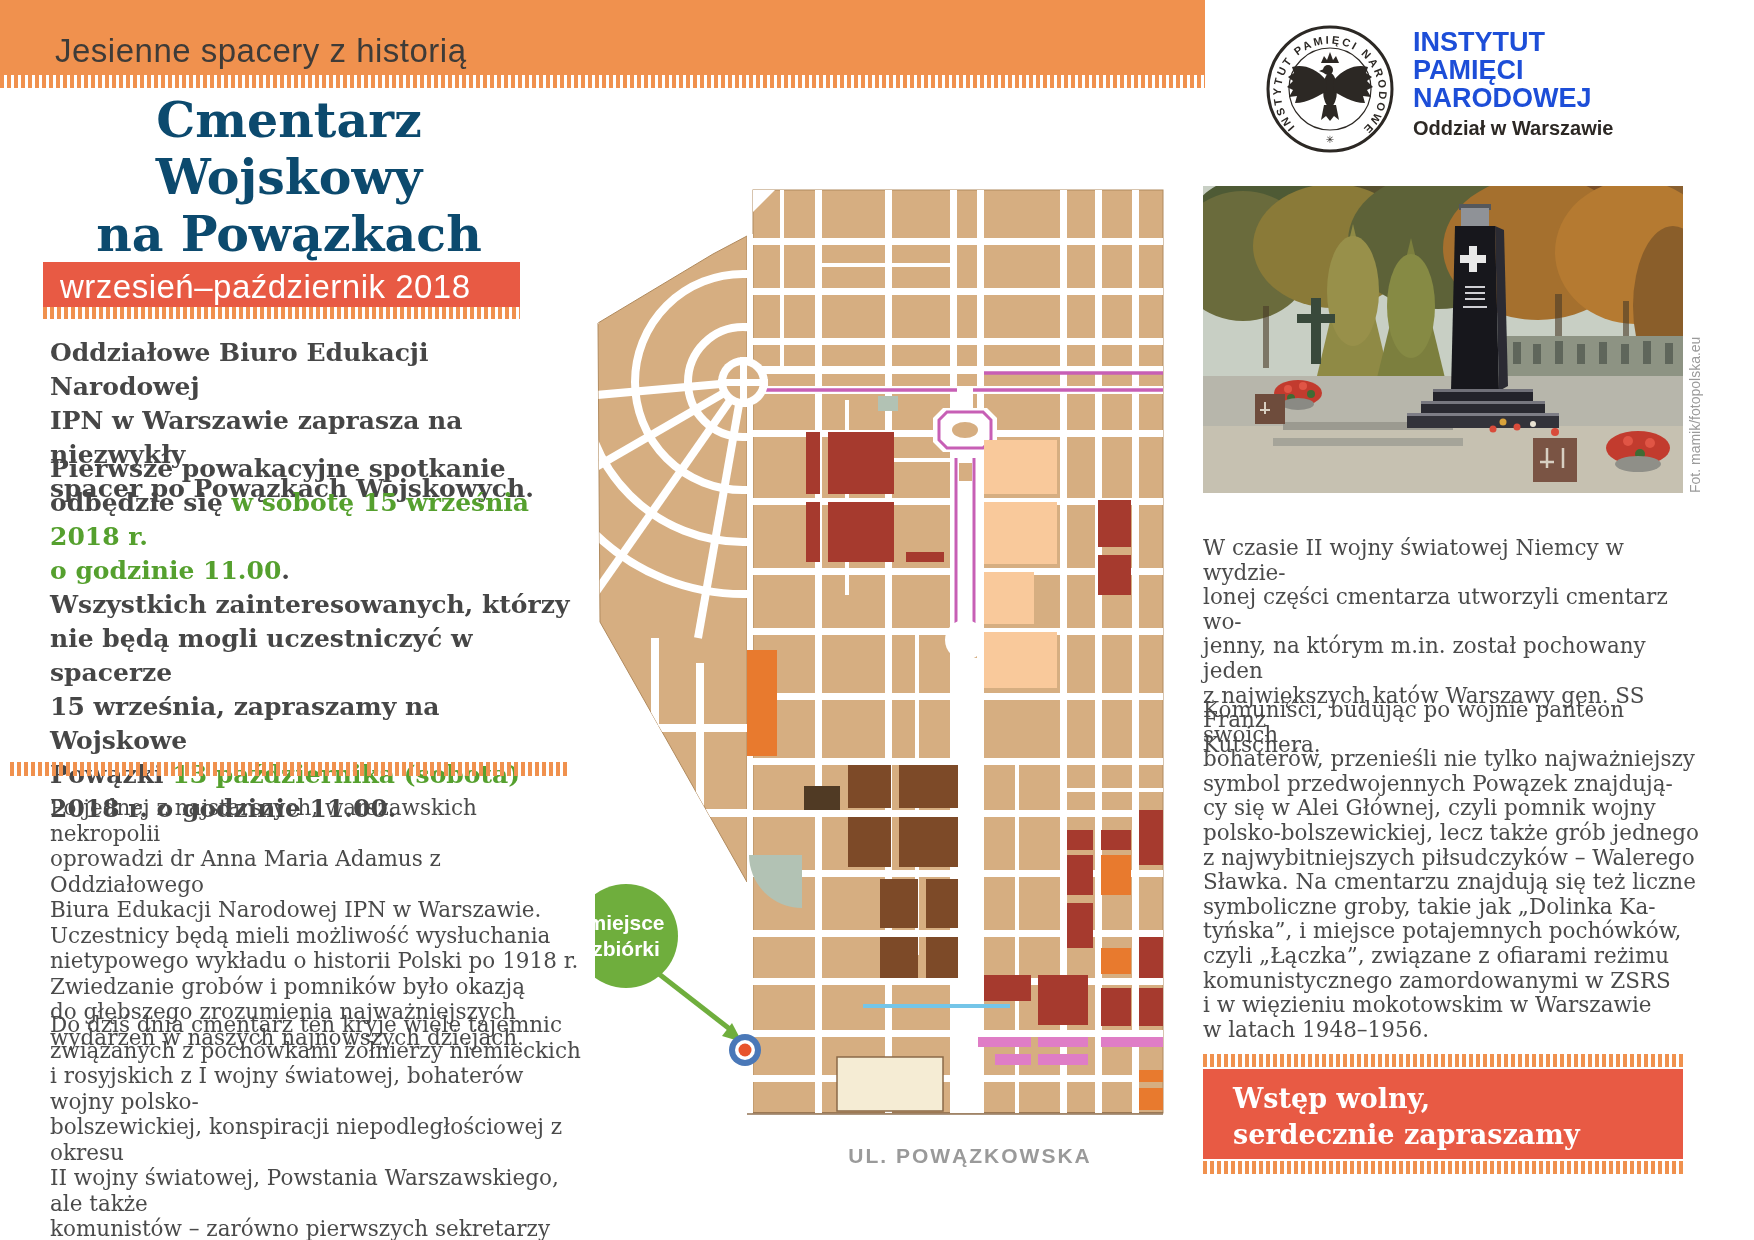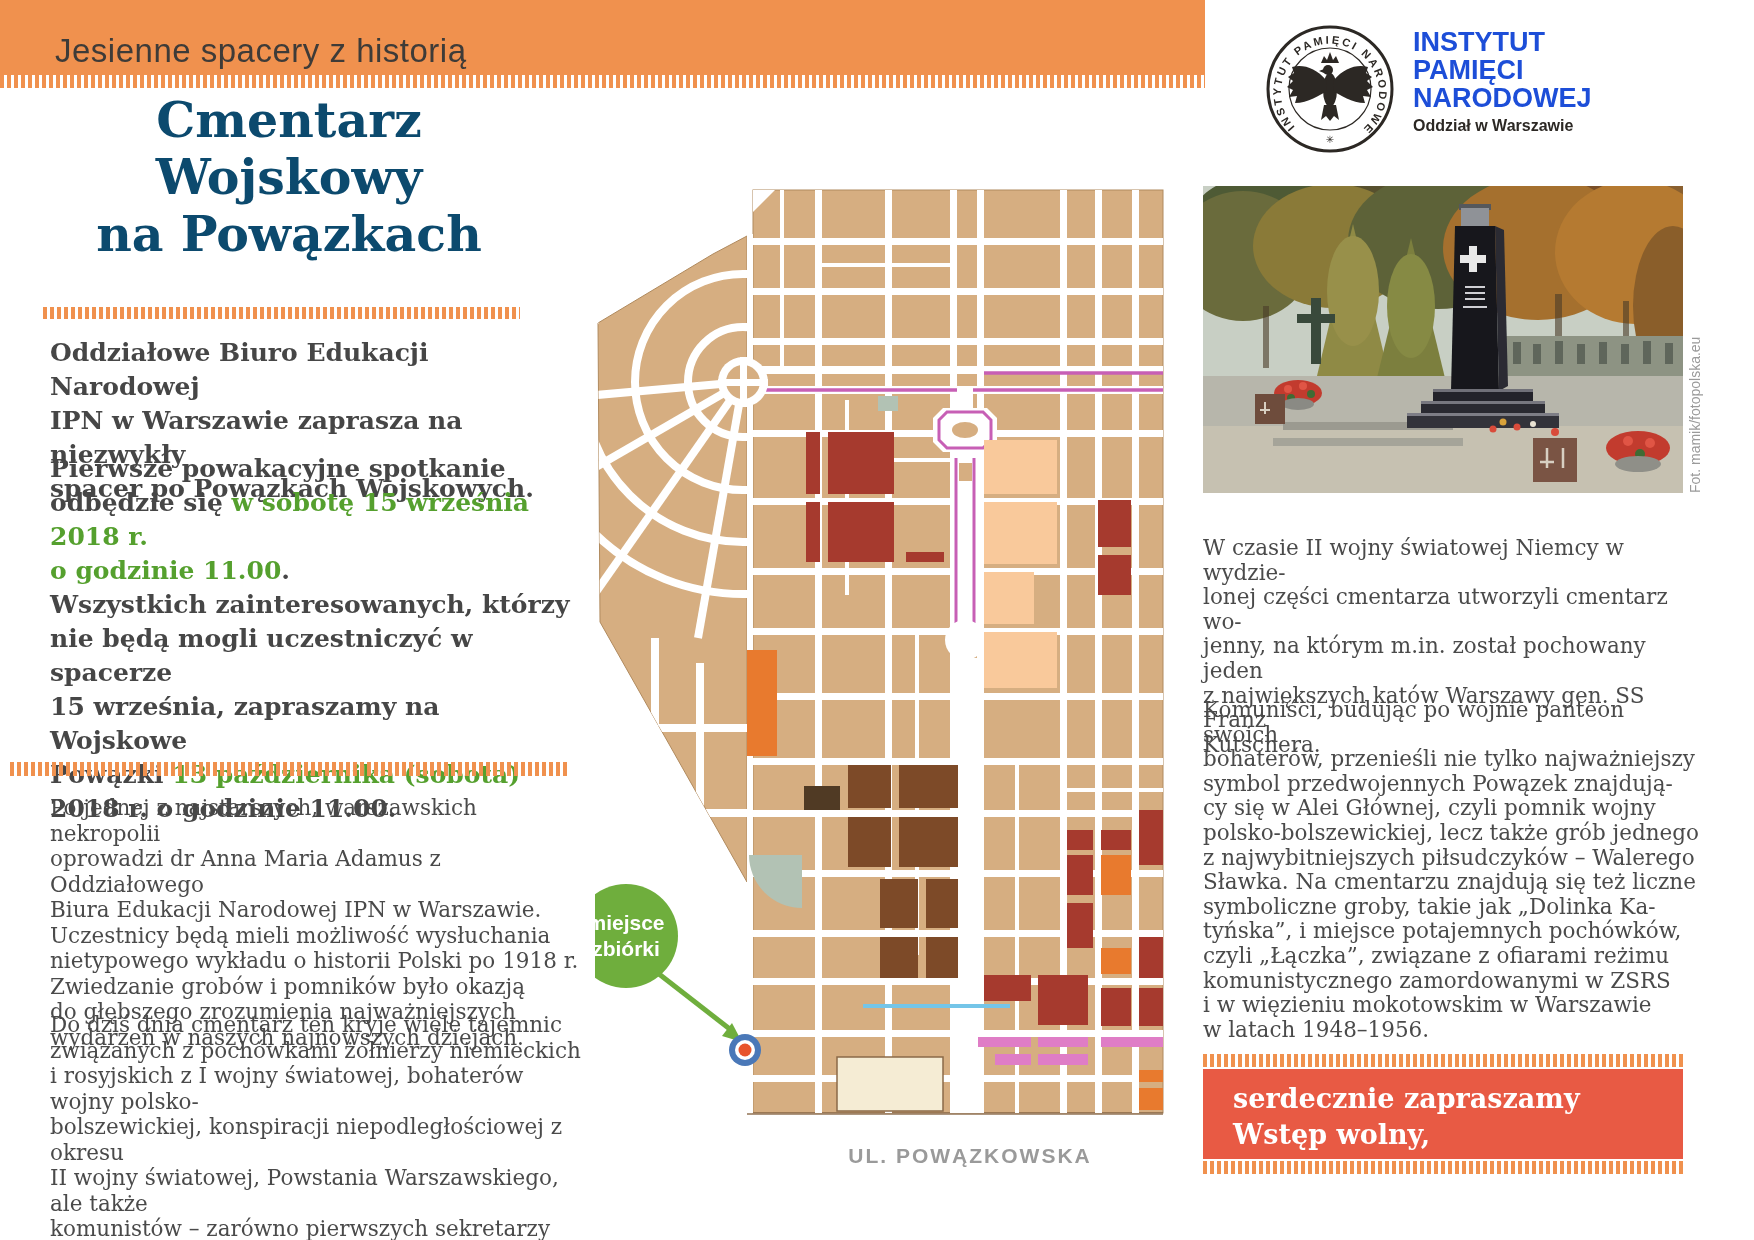--- a/index.html
+++ b/index.html
@@ -22,21 +22,21 @@
   .hl{color:#55a02e;}
   .divider{left:10px;top:762px;width:560px;height:14px;}
   .body-text{font-size:21.5px;line-height:25.5px;color:#4a4a4a;white-space:pre-line;}
   
   .street-label{left:770px;top:1136px;width:400px;text-align:center;color:#9a9a9a;
      font-family:"Liberation Sans",sans-serif;font-weight:bold;font-size:21px;letter-spacing:2px;margin-top:8px;}
   
   .org{left:1413px;top:28px;font-family:"Liberation Sans",sans-serif;font-weight:bold;
        font-size:27px;line-height:28px;color:#1d4ed8;white-space:pre-line;}
   .org-sub{left:1413px;top:117px;font-family:"Liberation Sans",sans-serif;font-weight:bold;
-       font-size:16px;color:#2c2824;}
+       font-size:20px;color:#2c2824;}
   
   .credit{left:1687px;top:186px;height:307px;writing-mode:vertical-rl;transform:rotate(180deg);
      font-family:"Liberation Sans",sans-serif;font-size:14px;color:#9a9a9a;display:flex;align-items:center;}
   
   .footer-fringe-top{left:1203px;top:1054px;width:480px;height:13px;}
   .footer-box{left:1203px;top:1069px;width:480px;height:90px;background:#e85a44;color:#fff;
      font-weight:bold;font-size:27px;line-height:36px;padding:12px 0 0 30px;box-sizing:border-box;}
   .footer-fringe-bot{left:1203px;top:1161px;width:480px;height:13px;}
 </style>
 </head>
@@ -44,20 +44,21 @@
 
 <div class="page">
 
   <div class="abs band"></div>
   <div class="abs band-fringe fringe"></div>
   <div class="abs kicker">Jesienne spacery z historią</div>
 
   <div class="abs title">Cmentarz Wojskowy
 na Powązkach</div>
 
+  <div class="abs banner">wrzesień–październik 2018</div>
   <div class="abs banner-fringe fringe"></div>
 
   <div class="abs intro" style="left:50px;top:336px;">Oddziałowe Biuro Edukacji Narodowej
 IPN w Warszawie zaprasza na niezwykły
 spacer po Powązkach Wojskowych.</div>
   <div class="abs intro" style="left:50px;top:452px;"><span>Pierwsze powakacyjne spotkanie
 odbędzie się </span><span class="hl">w sobotę 15 września 2018 r.
 o godzinie 11.00</span><span>.</span></div>
   <div class="abs intro" style="left:50px;top:572px;margin-top:16px;"><span>Wszystkich zainteresowanych, którzy
 nie będą mogli uczestniczyć w spacerze
@@ -381,18 +382,18 @@
 Sławka. Na cmentarzu znajdują się też liczne
 symboliczne groby, takie jak „Dolinka Ka-
 tyńska”, i  miejsce potajemnych pochówków,
 czyli „Łączka”, związane z ofiarami reżimu
 komunistycznego zamordowanymi w ZSRS
 i w więzieniu mokotowskim w Warszawie
 w latach 1948–1956.</div>
 
   <div class="abs footer-fringe-top fringe"></div>
   <div class="abs footer-box">
+    <div>Wstęp wolny,</div>
     <div>serdecznie zapraszamy</div>
-    <div>Wstęp wolny,</div>
   </div>
   <div class="abs footer-fringe-bot fringe"></div>
 
 </div>
 
 </body></html>

